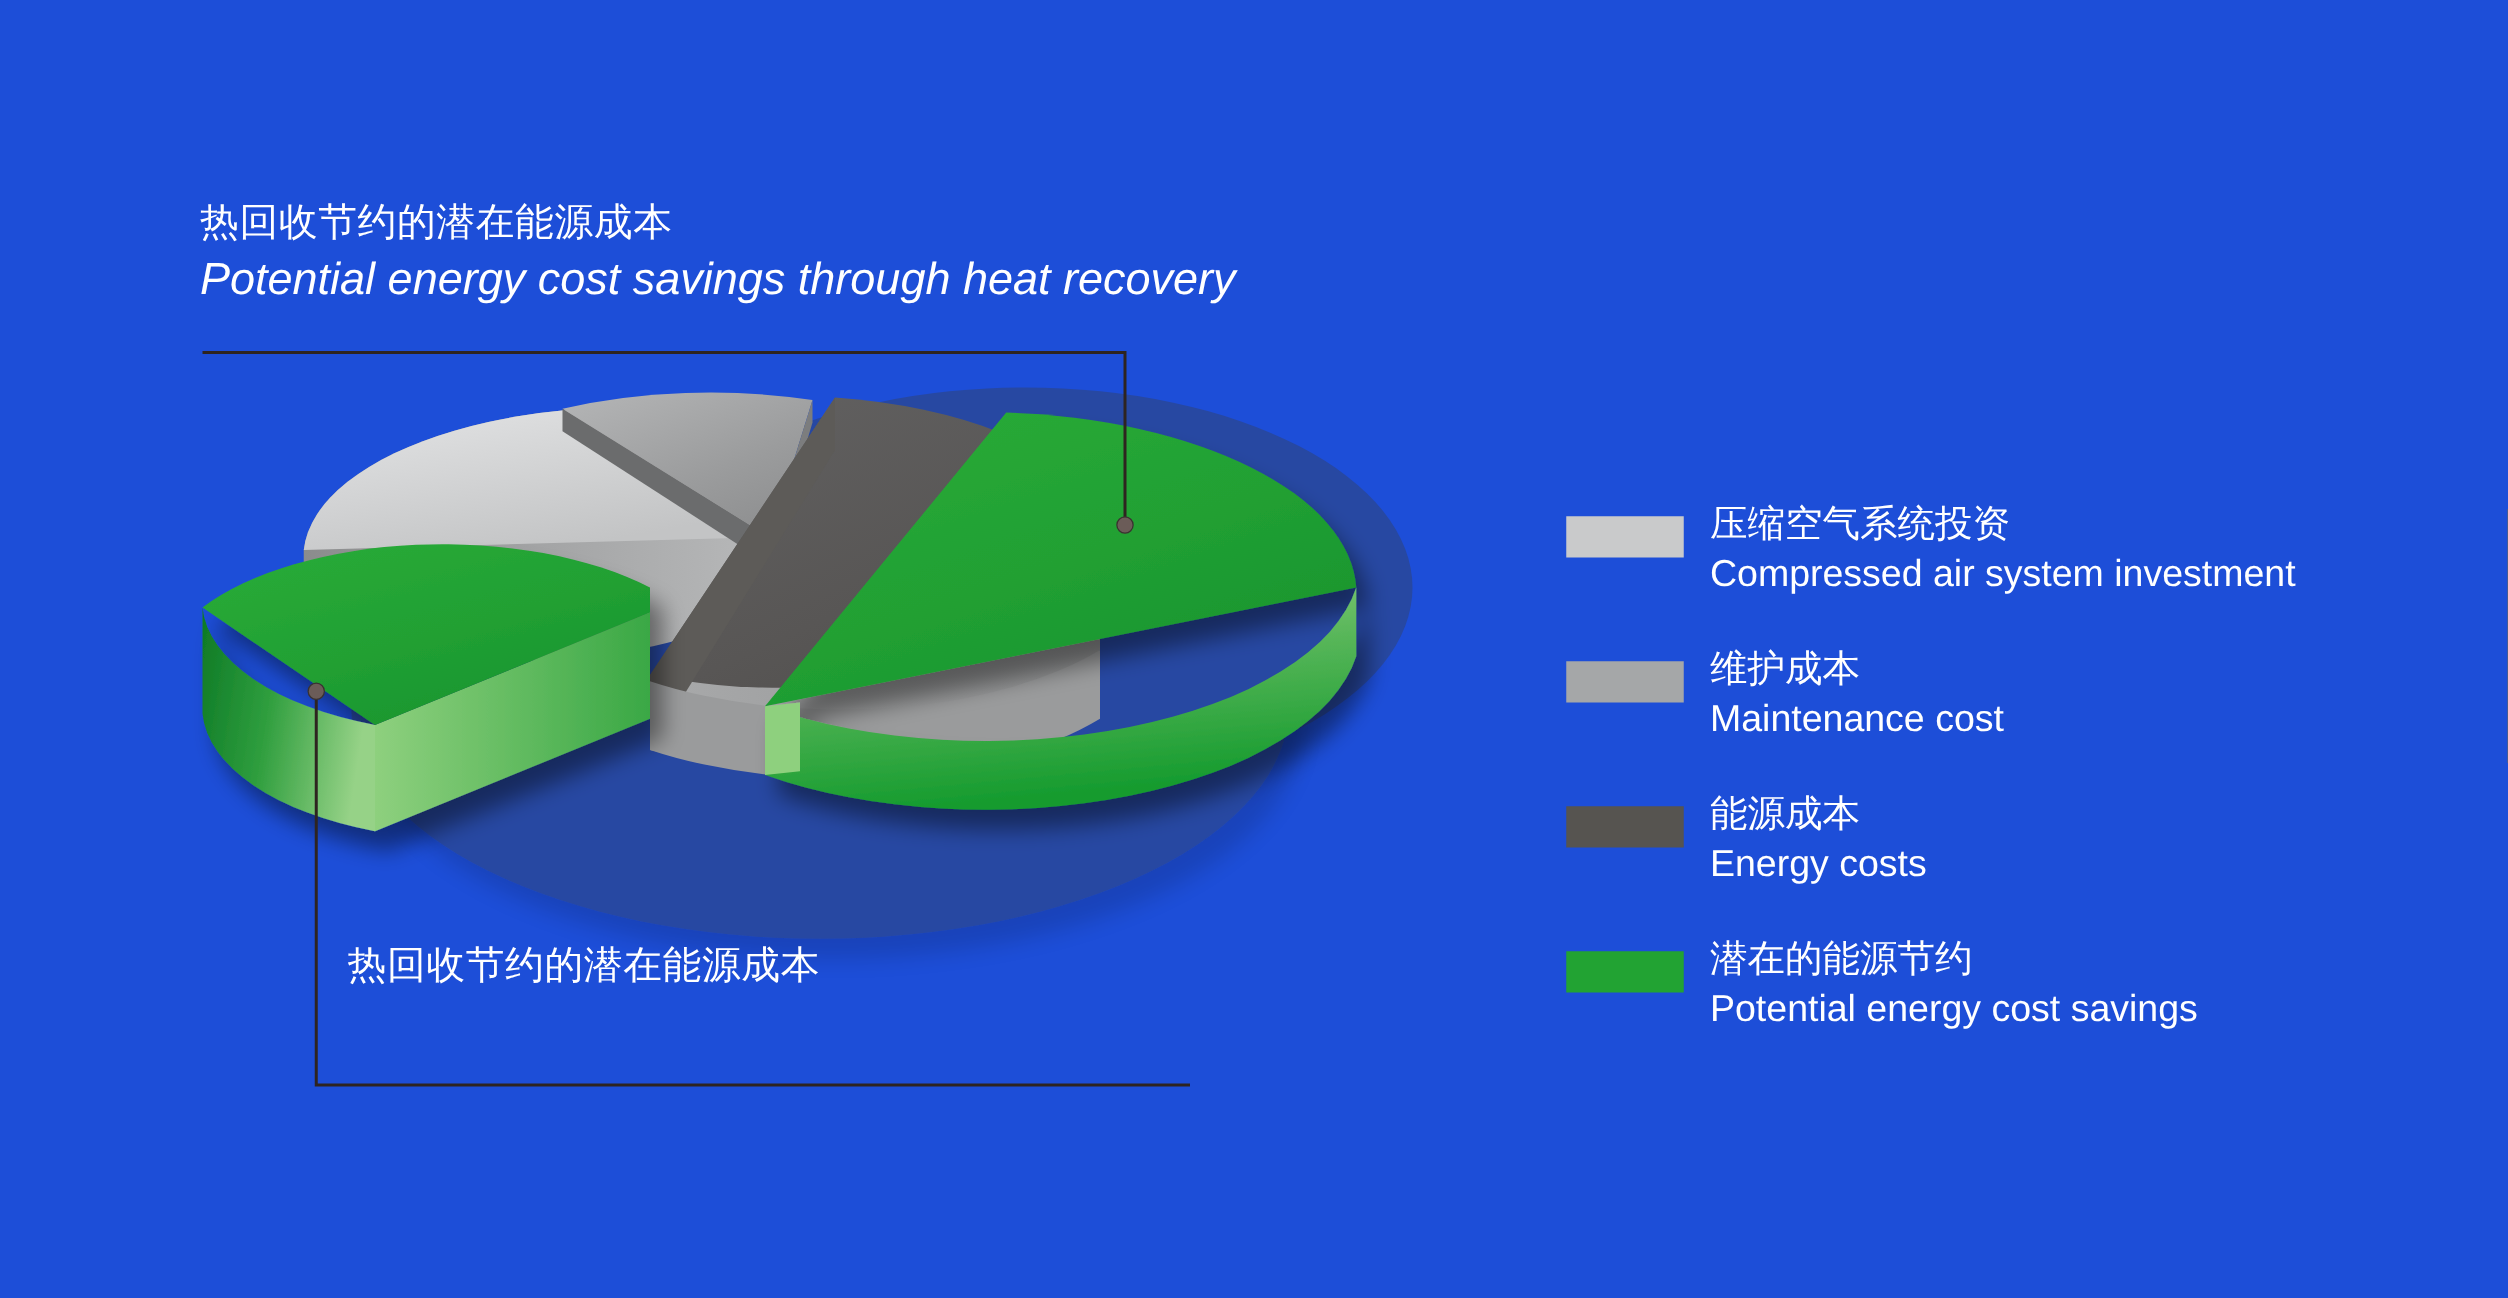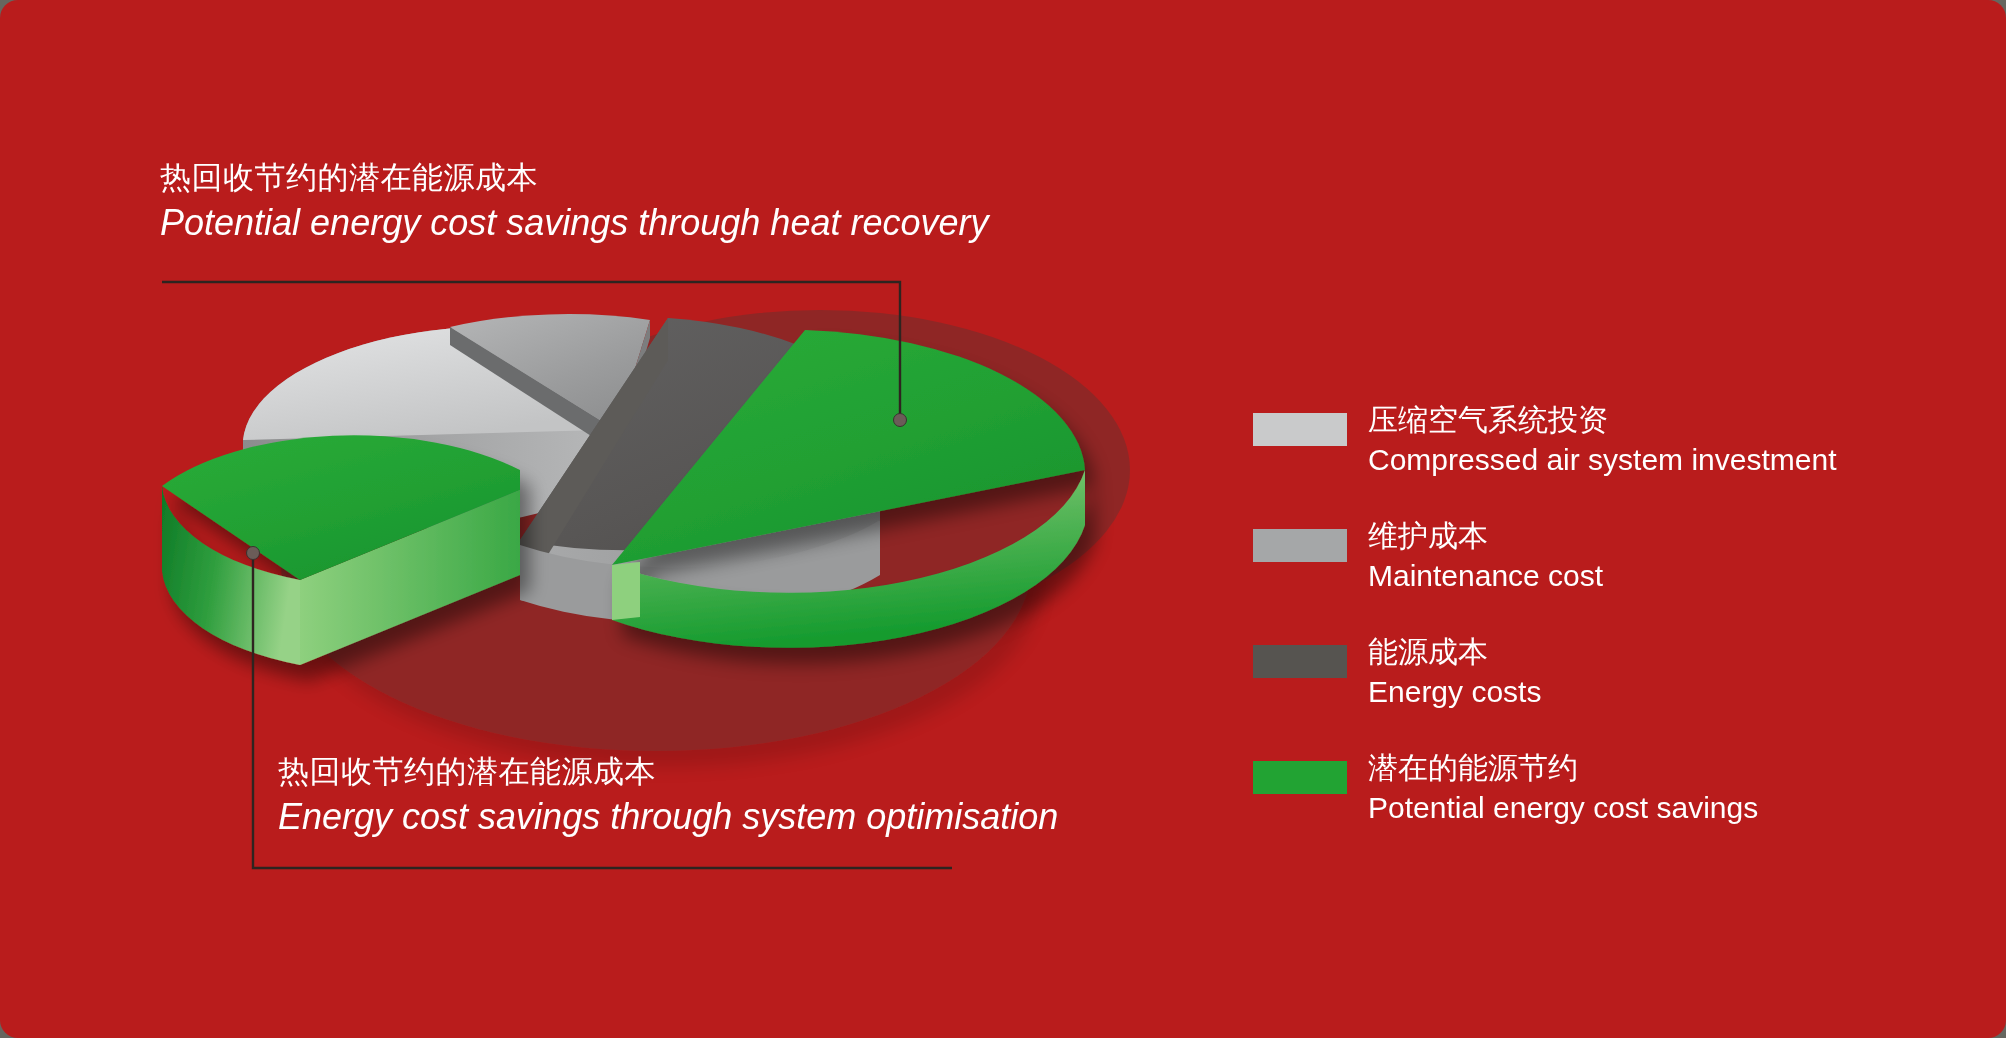--- a/index.html
+++ b/index.html
@@ -63,21 +63,21 @@
     white-space: nowrap;
     line-height: 1.34;
   }
   .legend-cn { font-size: 30px; }
   .legend-en { font-size: 30px; }
   svg.pie { position: absolute; left: 0; top: 0; }
 </style>
 </head>
 <body style="background: rgb(102, 102, 95);">
 
-<div id="page" style="background: #b91c1c; border-radius: 18px;">
+<div id="page" style="background: #1d4ed8;">
 
   <svg class="pie" width="2006" height="1038" viewBox="0 0 2006 1038">
     <defs>
 
       <filter id="softShadow" x="-30%" y="-30%" width="170%" height="180%">
         <feGaussianBlur in="SourceAlpha" stdDeviation="9"></feGaussianBlur>
         <feOffset dx="10" dy="16" result="off"></feOffset>
         <feComponentTransfer>
           <feFuncA type="linear" slope="0.42"></feFuncA>
         </feComponentTransfer>
@@ -233,21 +233,20 @@
     </g>
   </svg>
 
   <div class="callout-text" id="callout-top">
     <div class="callout-cn">热回收节约的潜在能源成本</div>
     <div class="callout-en">Potential energy cost savings through heat recovery</div>
   </div>
 
   <div class="callout-text" id="callout-bottom">
     <div class="callout-cn">热回收节约的潜在能源成本</div>
-    <div class="callout-en">Energy cost savings through system optimisation</div>
   </div>
 
   <div id="legend">
 
     <div class="legend-item">
       <span class="legend-swatch" style="background:#c9cacb"></span>
       <span class="legend-labels">
         <span class="legend-cn">压缩空气系统投资</span><br>
         <span class="legend-en">Compressed air system investment</span>
       </span>

